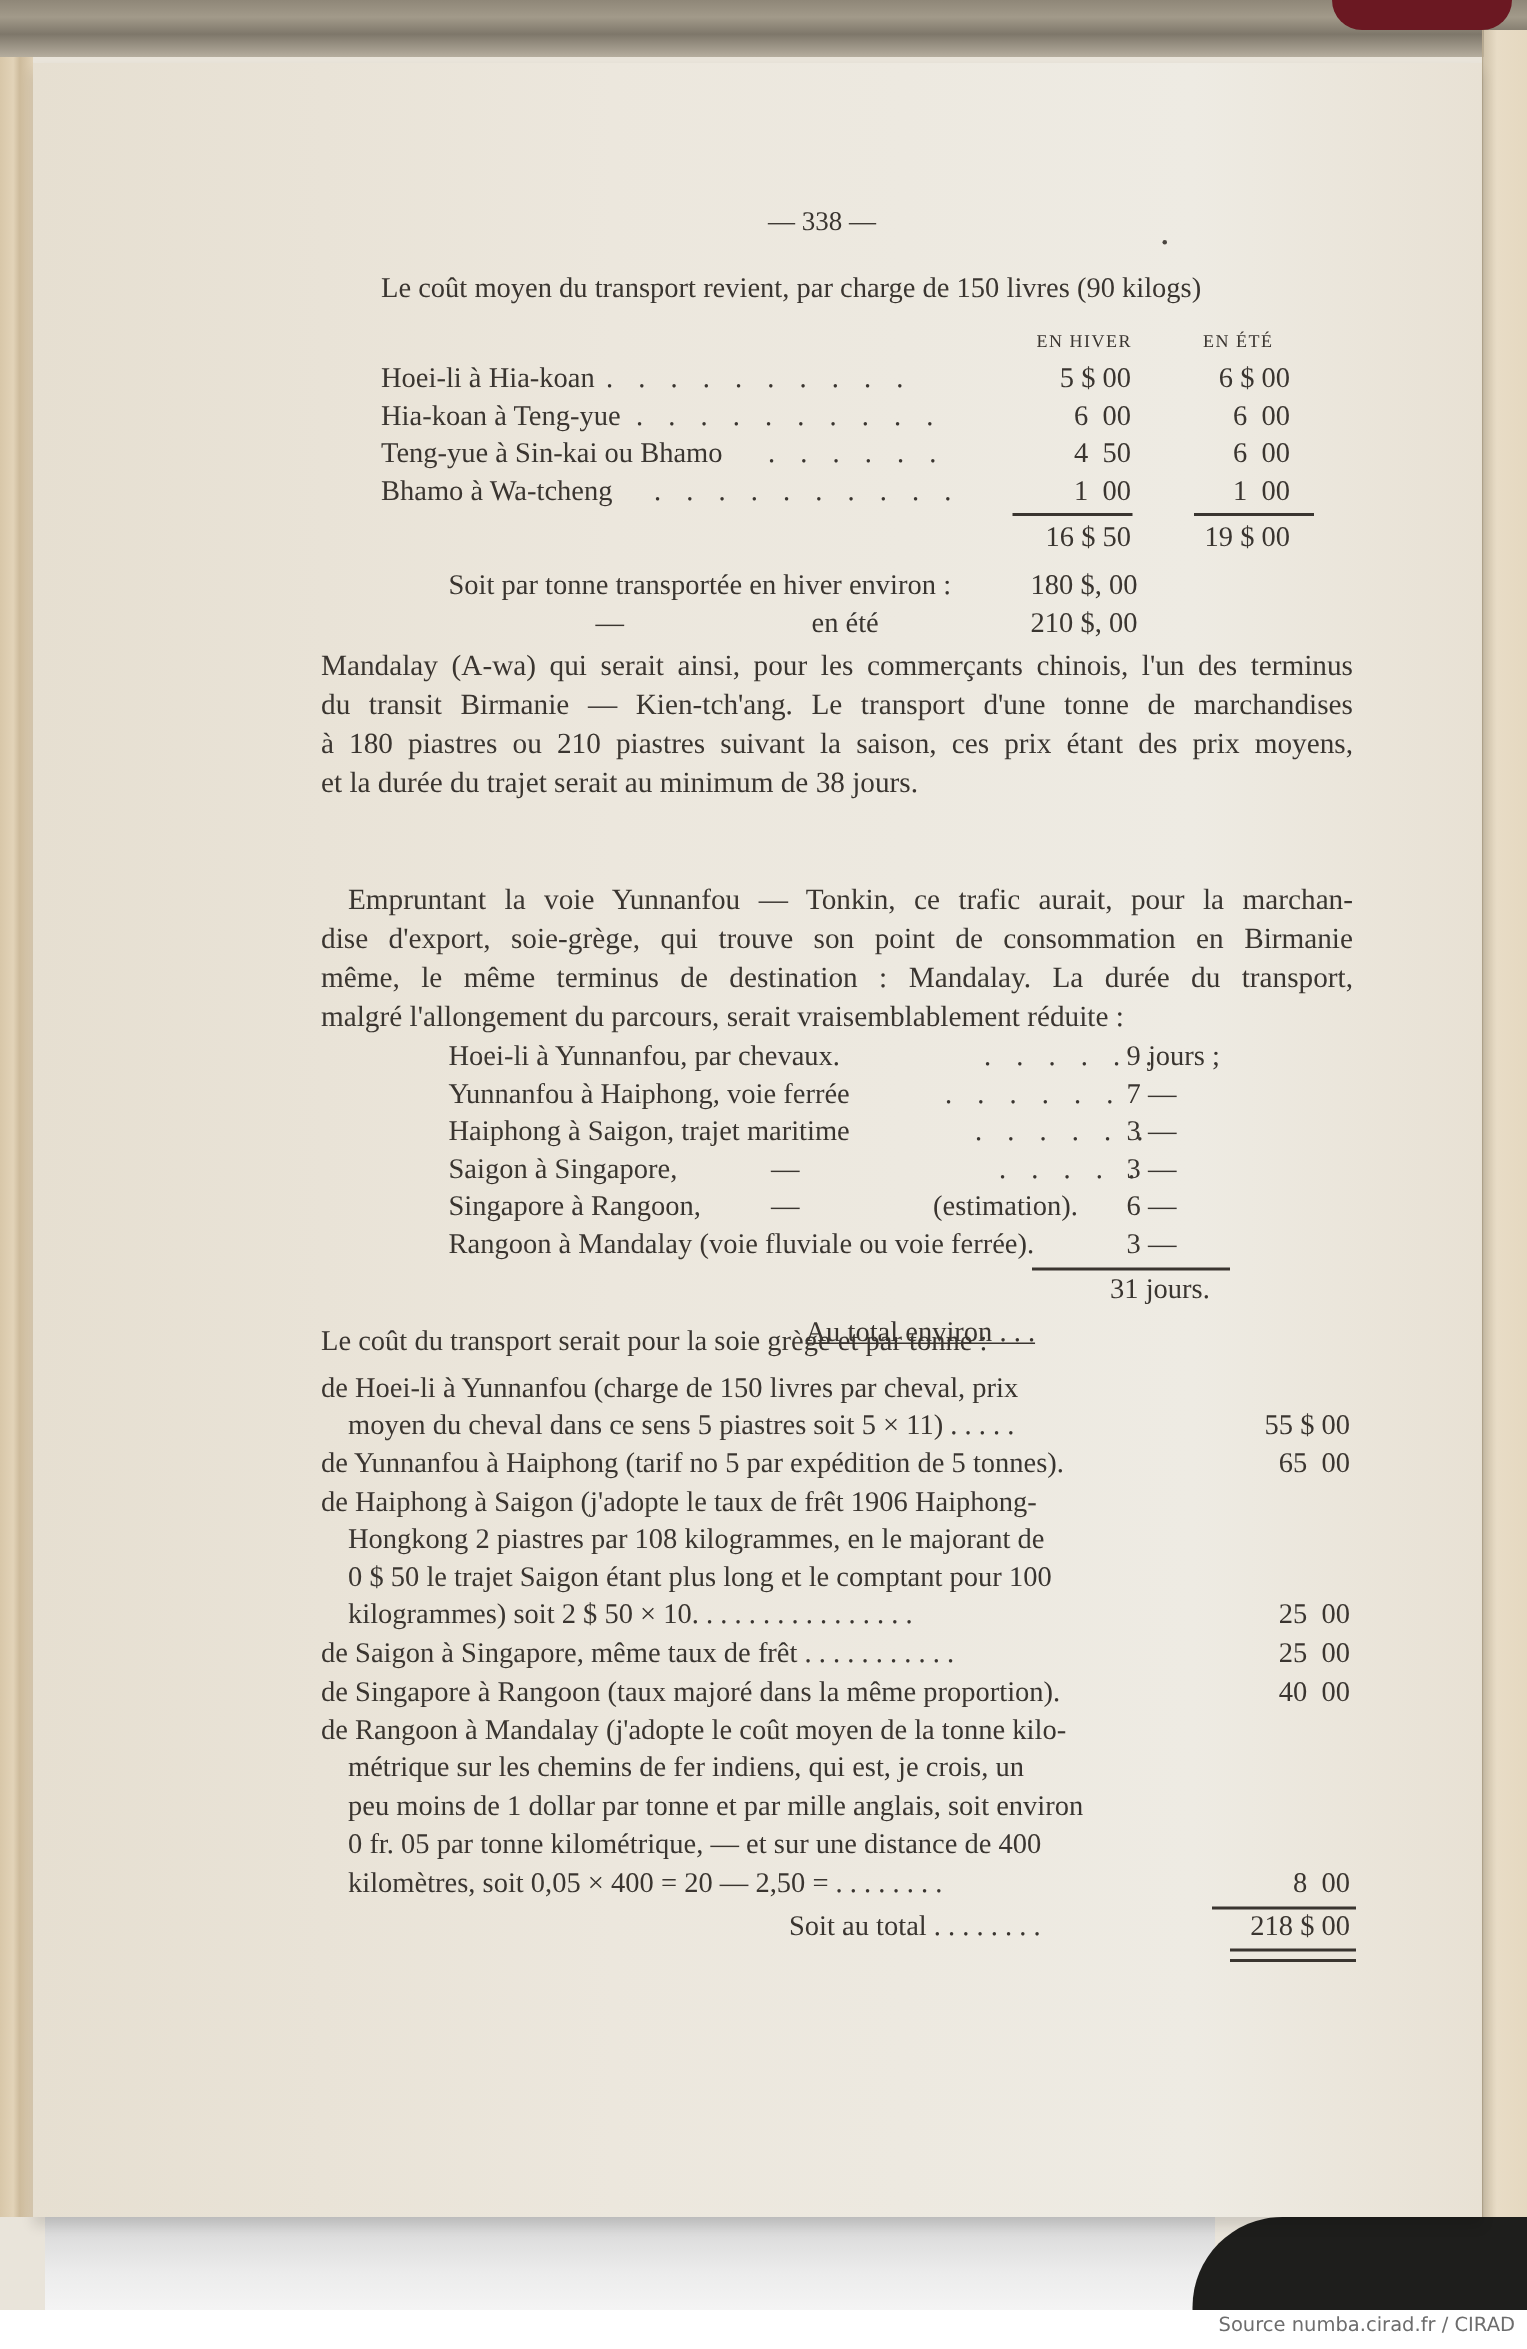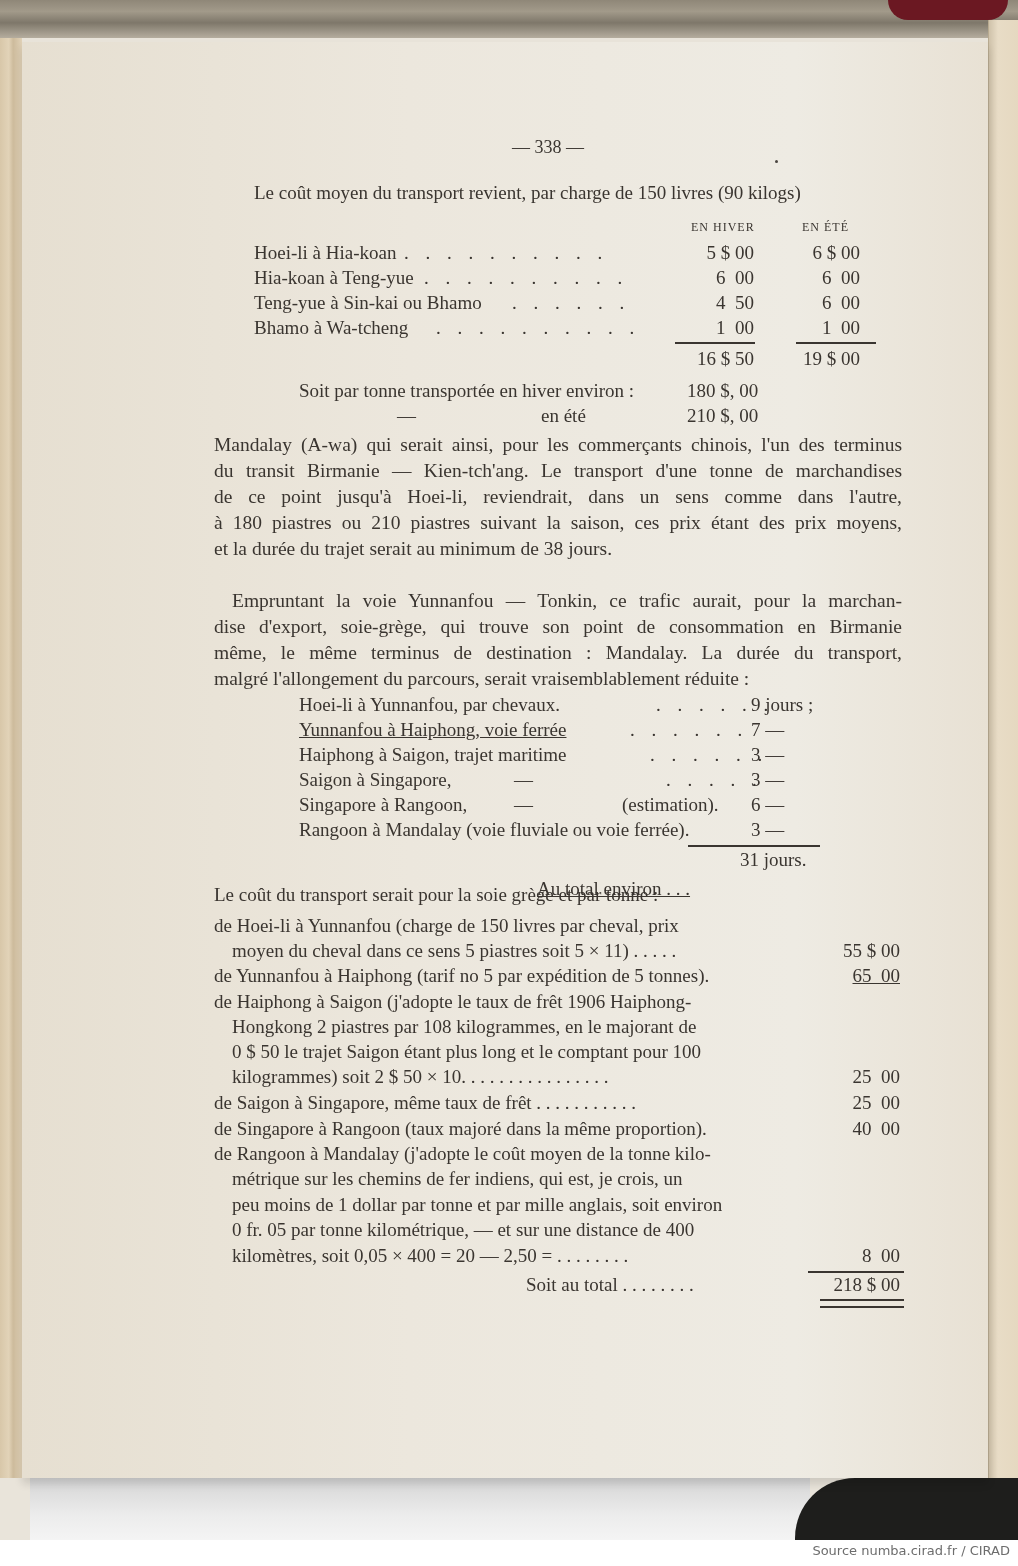--- a/index.html
+++ b/index.html
@@ -117,40 +117,39 @@
 
   <div class="t" style="left:299px;top:378px;">Soit par tonne transportée en hiver environ :</div>
   <div class="t" style="left:687px;top:378px;">180 $, 00</div>
   <div class="t" style="left:397px;top:403px;">—</div>
   <div class="t" style="left:541px;top:403px;">en été</div>
   <div class="t" style="left:687px;top:403px;">210 $, 00</div>
 
   <div class="para" style="left:214px;top:432px;width:688px;">
     <span>Mandalay (A-wa) qui serait ainsi, pour les commerçants chinois, l'un des terminus</span>
     <span>du transit Birmanie — Kien-tch'ang. Le transport d'une tonne de marchandises</span>
-    <span>de ce point jusqu'à Hoei-li, reviendrait, dans un sens comme dans l'autre,</span>
     <span>à 180 piastres ou 210 piastres suivant la saison, ces prix étant des prix moyens,</span>
     <span class="last">et la durée du trajet serait au minimum de 38 jours.</span>
   </div>
 
   <div class="para" style="left:214px;top:588px;width:688px;">
     <span style="padding-left:18px;">Empruntant la voie Yunnanfou — Tonkin, ce trafic aurait, pour la marchan-</span>
     <span>dise d'export, soie-grège, qui trouve son point de consommation en Birmanie</span>
     <span>même, le même terminus de destination : Mandalay. La durée du transport,</span>
     <span class="last">malgré l'allongement du parcours, serait vraisemblablement réduite :</span>
   </div>
 
   <div>
     <div>
       <div class="t" style="left:299px;top:692px;">Hoei-li à Yunnanfou, par chevaux.</div>
       <div class="t dots" style="left:656px;top:692px;">. . . . . .</div>
       <div class="t" style="left:751px;top:692px;">9 jours ;</div>
     </div>
     <div>
-      <div class="t" style="left:299px;top:717px;text-decoration:underline;">Yunnanfou à Haiphong, voie ferrée</div>
+      <div class="t" style="left:299px;top:717px;">Yunnanfou à Haiphong, voie ferrée</div>
       <div class="t dots" style="left:630px;top:717px;">. . . . . .</div>
       <div class="t" style="left:751px;top:717px;">7 —</div>
     </div>
     <div>
       <div class="t" style="left:299px;top:742px;">Haiphong à Saigon, trajet maritime</div>
       <div class="t dots" style="left:650px;top:742px;">. . . . . .</div>
       <div class="t" style="left:751px;top:742px;">3 —</div>
     </div>
     <div>
       <div class="t" style="left:299px;top:767px;">Saigon à Singapore,</div>
@@ -176,21 +175,21 @@
   <div class="t" style="left:214px;top:882px;">Le coût du transport serait pour la soie grège et par tonne :</div>
 
   <div>
     <div>
       <div class="t" style="left:214px;top:913px;">de Hoei-li à Yunnanfou (charge de 150 livres par cheval, prix</div>
       <div class="t" style="left:232px;top:938px;">moyen du cheval dans ce sens 5 piastres soit 5 × 11) . . . . .</div>
       <div class="num" style="right:118px;top:938px;white-space:pre;">55 $ 00</div>
     </div>
     <div>
       <div class="t" style="left:214px;top:963px;">de Yunnanfou à Haiphong (tarif no 5 par expédition de 5 tonnes).</div>
-      <div class="num" style="right:118px;top:963px;white-space:pre;text-decoration:underline;">65  00</div>
+      <div class="num" style="right:118px;top:963px;white-space:pre;">65  00</div>
     </div>
     <div>
       <div class="t" style="left:214px;top:989px;">de Haiphong à Saigon (j'adopte le taux de frêt 1906 Haiphong-</div>
       <div class="t" style="left:232px;top:1014px;">Hongkong 2 piastres par 108 kilogrammes, en le majorant de</div>
       <div class="t" style="left:232px;top:1039px;">0 $ 50 le trajet Saigon étant plus long et le comptant pour 100</div>
       <div class="t" style="left:232px;top:1064px;">kilogrammes) soit 2 $ 50 × 10. . . . . . . . . . . . . . . .</div>
       <div class="num" style="right:118px;top:1064px;white-space:pre;">25  00</div>
     </div>
     <div>
       <div class="t" style="left:214px;top:1090px;">de Saigon à Singapore, même taux de frêt . . . . . . . . . . .</div>

